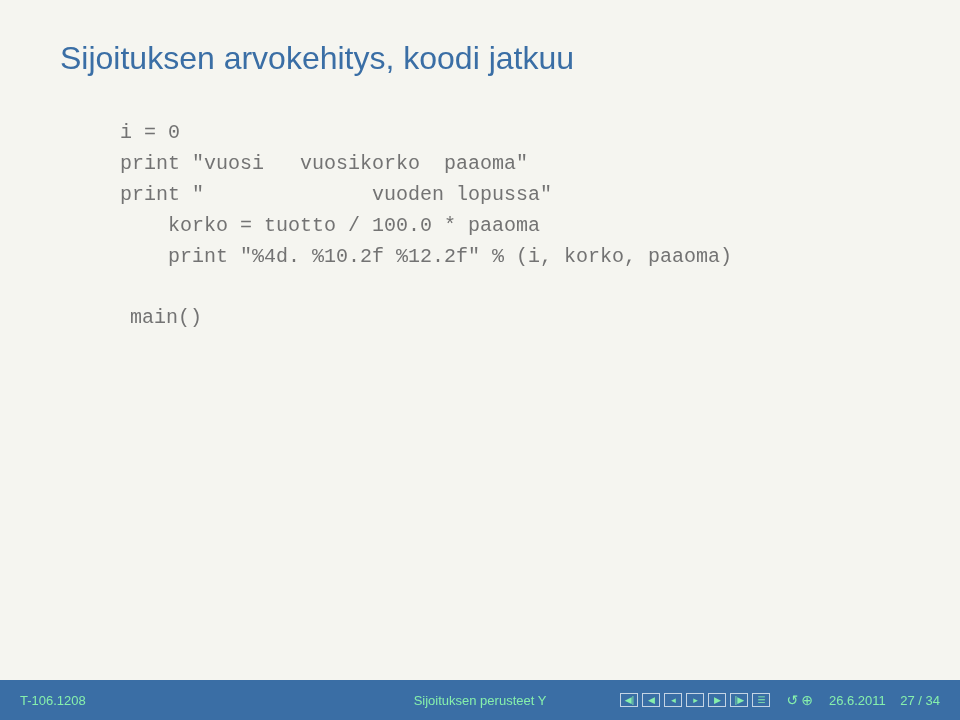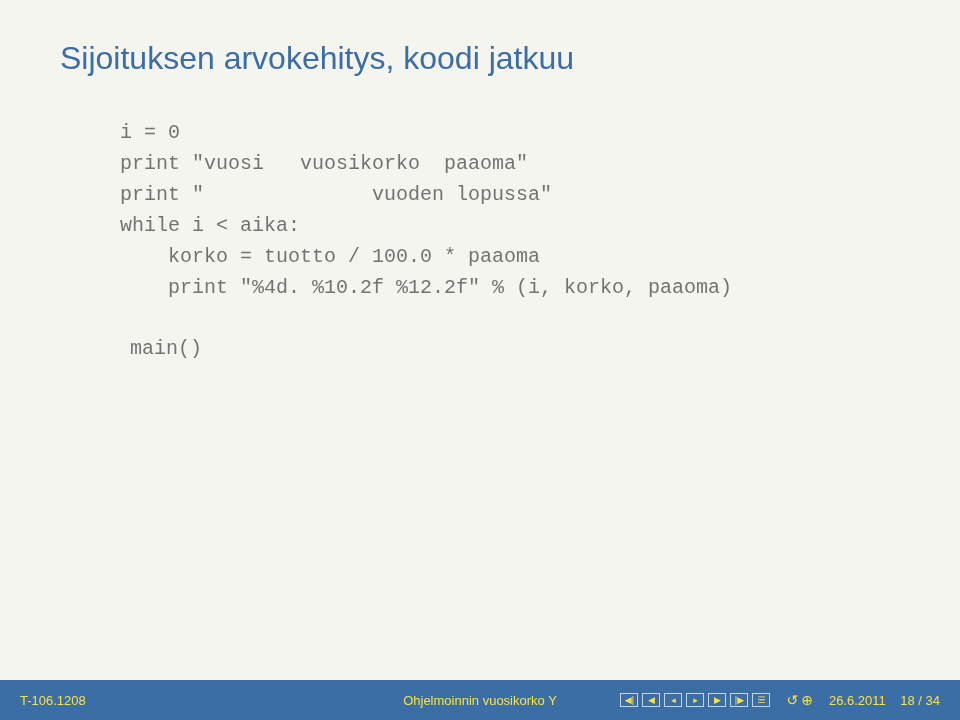--- a/index.html
+++ b/index.html
@@ -52,21 +52,21 @@
       position: absolute;
       bottom: 0;
       left: 0;
       width: 960px;
       height: 40px;
       background: #3a6ea5;
       display: flex;
       align-items: center;
       justify-content: space-between;
       padding: 0 20px;
-      color: #fde047;
+      color: #86efac;
       font-size: 13px;
       font-family: 'Segoe UI', Arial, sans-serif;
     }
 
     .bottom-left {
       display: flex;
       align-items: center;
       gap: 6px;
     }
 
@@ -116,47 +116,46 @@
 </head>
 <body>
 
 <div class="slide">
   <h1 class="title">Sijoituksen arvokehitys, koodi jatkuu</h1>
 
   <div class="code-block">
     <span class="code-line">i = 0</span>
     <span class="code-line">print "vuosi   vuosikorko  paaoma"</span>
     <span class="code-line">print "              vuoden lopussa"</span>
-    <span class="code-line">while i &lt; aika:</span>
     <span class="code-line">    korko = tuotto / 100.0 * paaoma</span>
     <span class="code-line">    print "%4d. %10.2f %12.2f" % (i, korko, paaoma)</span>
     <span class="code-line main-line">main()</span>
   </div>
 </div>
 
 <div class="bottom-bar">
   <div class="bottom-left">
     <span>T-106.1208</span>
   </div>
   <div class="bottom-center">
-    <span>Ohjelmoinnin vuosikorko Y</span>
+    <span>Sijoituksen perusteet Y</span>
   </div>
   <div class="bottom-right">
     <div class="nav-icons">
       <span class="nav-icon">◀|</span>
       <span class="nav-icon">◀</span>
       <span class="nav-icon">◂</span>
       <span class="nav-icon">▸</span>
       <span class="nav-icon">▶</span>
       <span class="nav-icon">|▶</span>
       <span class="nav-icon">☰</span>
     </div>
     <div class="refresh-icons">
       <span style="font-size:14px;">↺</span>
       <span style="font-size:14px;">⊕</span>
     </div>
     <span class="page-num">
       <span>26.6.2011</span>
       &nbsp;&nbsp;
-      <span>18 / 34</span>
+      <span>27 / 34</span>
     </span>
   </div>
 </div>
 
 </body></html>

